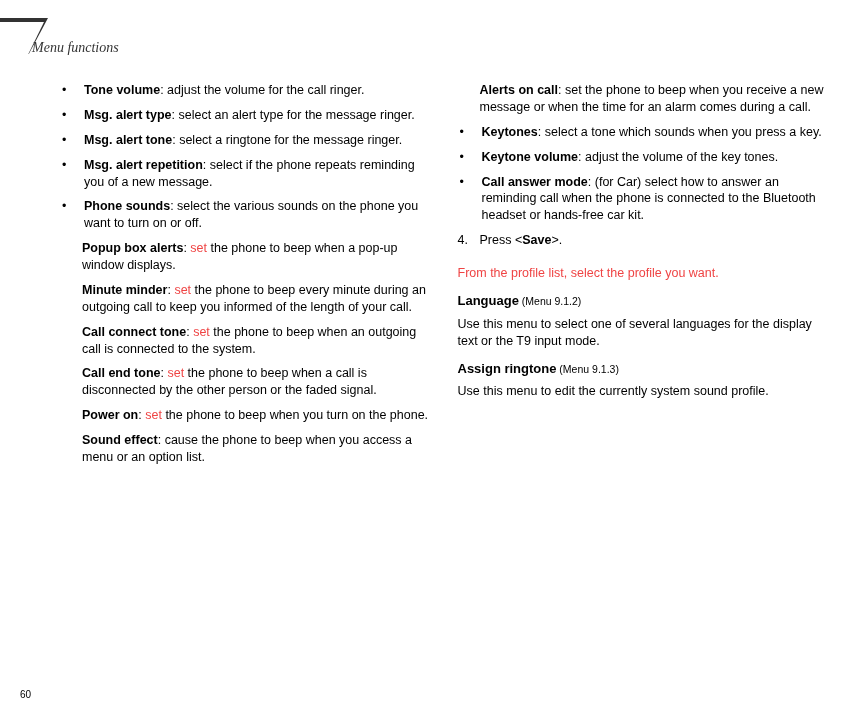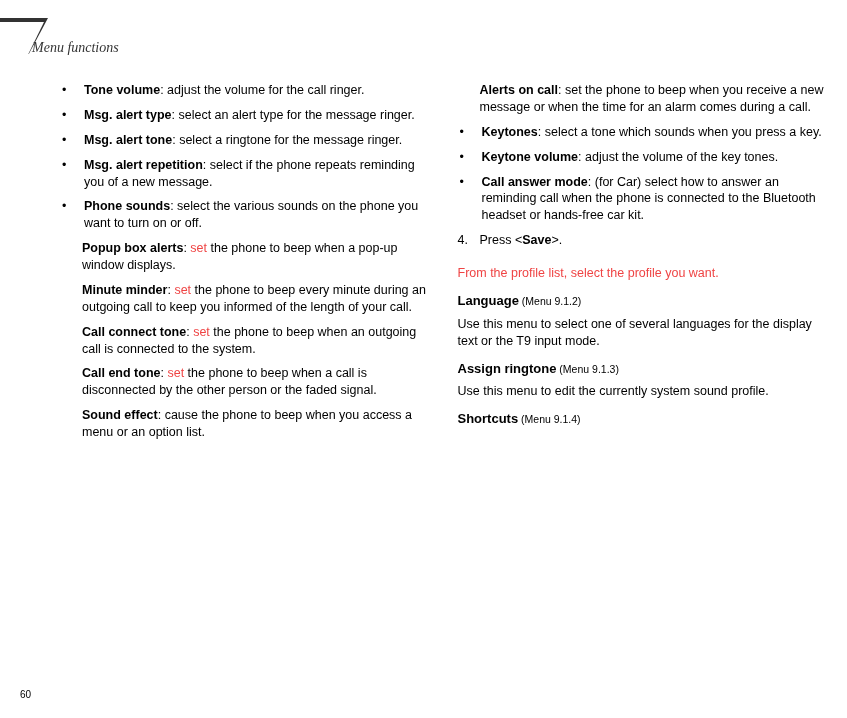--- a/index.html
+++ b/index.html
@@ -154,20 +154,23 @@
     </div>
 
     <div class="sub-item">
       <span class="bold">Call connect tone</span><span>: </span><span class="blue">set</span><span> the phone to beep when an outgoing call is connected to the system.</span>
     </div>
 
     <div class="sub-item">
       <span class="bold">Call end tone</span><span>: </span><span class="blue">set</span><span> the phone to beep when a call is disconnected by the other person or the faded signal.</span>
     </div>
 
+    <div class="sub-item">
+      <span class="bold">Power on</span><span>: </span><span class="blue">set</span><span> the phone to beep when you turn on the phone.</span>
+    </div>
 
     <div class="sub-item">
       <span class="bold">Sound effect</span><span>: cause the phone to beep when you access a menu or an option list.</span>
     </div>
 
 
   </div>
 
   <div class="column">
 
@@ -200,20 +203,17 @@
     <div class="section-heading">
       <span class="bold">Language</span><span class="menu-path"> (Menu 9.1.2)</span>
     </div>
     <div class="para">Use this menu to select one of several languages for the display text or the T9 input mode.</div>
 
     <div class="section-heading">
       <span class="bold">Assign ringtone</span><span class="menu-path"> (Menu 9.1.3)</span>
     </div>
     <div class="para">Use this menu to edit the currently system sound profile.</div>
 
-    <div class="section-heading">
-      <span class="bold">Shortcuts</span><span class="menu-path"> (Menu 9.1.4)</span>
-    </div>
 
   </div>
 </div>
 
 <div class="page-num">60</div>
 
 </body></html>

